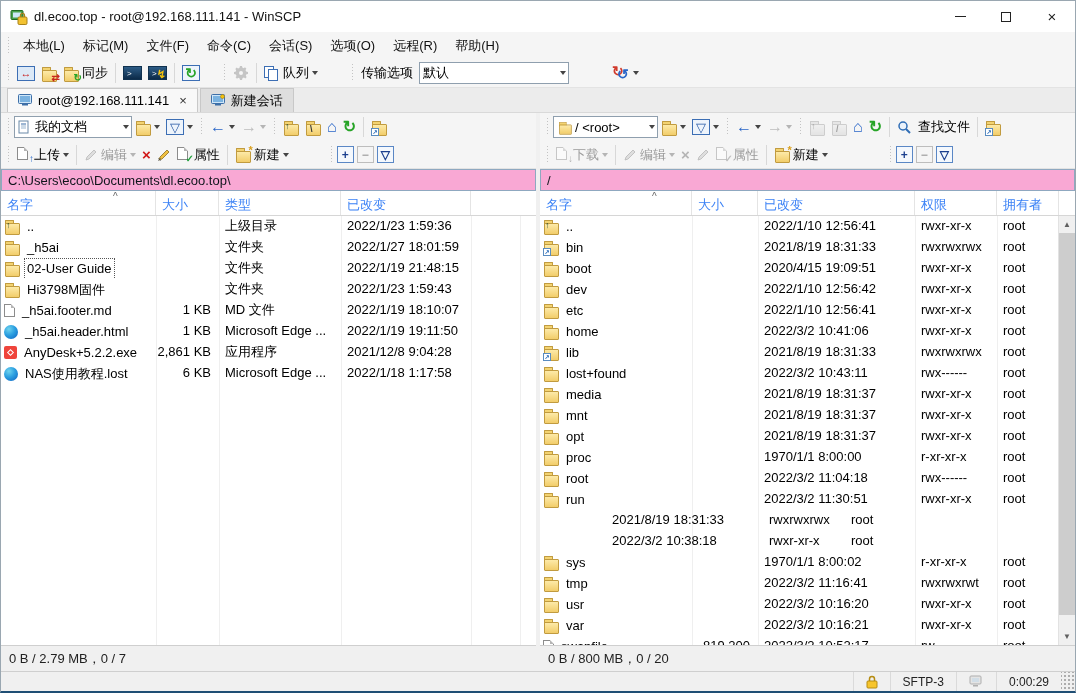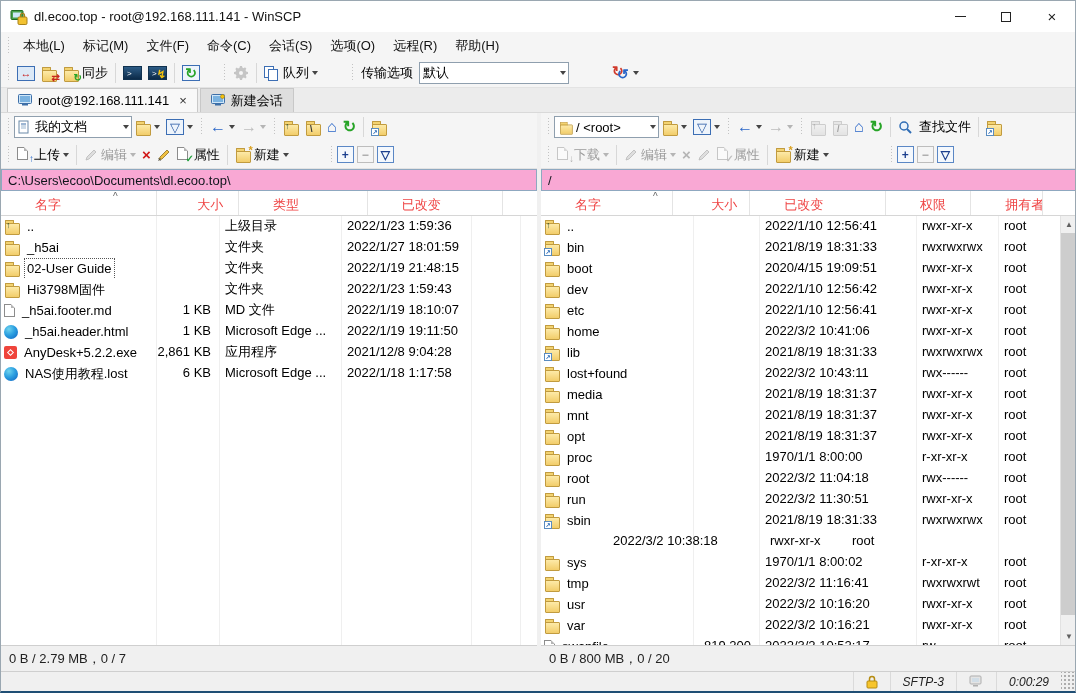--- a/index.html
+++ b/index.html
@@ -89,22 +89,22 @@
 
   
   .panels { flex:1; display:flex; min-height:0; }
   .panel { width:536px; display:flex; flex-direction:column; background:#fff; min-height:0; }
   .splitter { width:4px; background:#f0f0f0; flex:none; }
   .navrow, .cmdrow { height:28px; background:#f5f5f5; display:flex; align-items:center; padding-left:2px; flex:none; }
   .cmdrow { border-bottom:1px solid #e3e3e3; }
   .pathbar { height:22px; background:#f9a8d4; border:1px solid #8fa8c0; display:flex; align-items:center;
              padding-left:6px; color:#10151c; flex:none; overflow:hidden; white-space:nowrap; }
   .hdr { height:25px; display:flex; border-bottom:1px solid #d6d6d6; background:#fff; flex:none; position:relative; }
-  .hcell { border-right:1px solid #e4e4e4; padding:5px 0 0 6px; color:#ef4444; overflow:hidden; white-space:nowrap;margin-left:28px; }
-  .hcell.r { text-align:center; padding-right:8px; }
+  .hcell { border-right:1px solid #e4e4e4; padding:5px 0 0 6px; color:#3b82f6; overflow:hidden; white-space:nowrap; }
+  .hcell.r { text-align:left; padding-right:8px; }
   .sort-mark { position:absolute; top:0px; font-size:10px; color:#666; }
   .list { flex:1; position:relative; overflow:hidden; background:#fff; }
   .vline { position:absolute; top:0; bottom:0; width:1px; background:#efefef; }
   .frow { display:flex; height:21px; align-items:center; position:relative; }
   .cell { height:21px; line-height:20px; overflow:hidden; white-space:nowrap; }
   .c-nm { display:flex; align-items:center; gap:5px; padding-left:3px; }
   .c-r { text-align:right; padding-right:8px; }
   .c-p { padding-left:6px; }
   .fname { padding:0 2px; }
   .fname.focus { outline:1px dotted #555; }
@@ -117,21 +117,21 @@
   .vscroll { position:absolute; top:0; right:0; bottom:0; width:17px; background:#f0f0f0; border-left:1px solid #e2e2e2; }
   .sb-btn { height:17px; display:flex; align-items:center; justify-content:center; font-size:8px; color:#606060; }
   .sb-btn.down { position:absolute; bottom:0; left:0; right:0; }
   .sb-thumb { position:absolute; left:0; right:0; top:17px; height:382px; background:#cdcdcd; }
 
   
   .pstatus { height:26px; background:#f0f0f0; border-top:1px solid #cfcfcf; display:flex; align-items:center;
              padding-left:8px; color:#222; flex:none; }
   .statusbar { height:20px; background:#f0f0f0; border-top:1px solid #cfcfcf; display:flex; align-items:stretch; flex:none; font-size:12px; }
   .sb-fill { flex:1; }
-  .sb-cell { display:flex; align-items:center; justify-content:center; border-left:1px solid #dadada; padding:0 12px; color:#222;font-style:italic; }
+  .sb-cell { display:flex; align-items:center; justify-content:center; border-left:1px solid #dadada; padding:0 12px; color:#222; }
   .sb-grip { width:14px; background-image:radial-gradient(#adadad 1px, transparent 1.2px); background-size:4px 4px;
              background-position:2px 6px; }
   .sq { width:17px; height:17px; border:1px solid #5a87c5; background:#f4f8fd; color:#1b3f8f; font-weight:bold;
         display:flex; align-items:center; justify-content:center; font-size:12px; margin-right:3px; flex:none; }
   .sq.dis { border-color:#bdbdbd; color:#a8a8a8; background:#f5f5f5; }
   svg { display:block; }
 </style>
 </head>
 <body>
 
@@ -710,26 +710,20 @@
             <span class="cell c-name c-nm">
               <span class="fico ico-folder"></span>
               <span class="fname">run</span>
             </span>
             <span class="cell c-size c-r"></span>
             <span class="cell c-changed c-p">2022/3/2 11:30:51</span>
             <span class="cell c-perm c-p">rwxr-xr-x</span>
             <span class="cell c-owner c-p">root</span>
           </div>
           <div class="frow">
-            <span class="cell c-name c-nm">
-              <span class="fico ico-folder">
-                <span class="ovl-lnk">↗</span>
-              </span>
-              <span class="fname">sbin</span>
-            </span>
             <span class="cell c-size c-r"></span>
             <span class="cell c-changed c-p">2021/8/19 18:31:33</span>
             <span class="cell c-perm c-p">rwxrwxrwx</span>
             <span class="cell c-owner c-p">root</span>
           </div>
           <div class="frow">
             <span class="cell c-size c-r"></span>
             <span class="cell c-changed c-p">2022/3/2 10:38:18</span>
             <span class="cell c-perm c-p">rwxr-xr-x</span>
             <span class="cell c-owner c-p">root</span>

